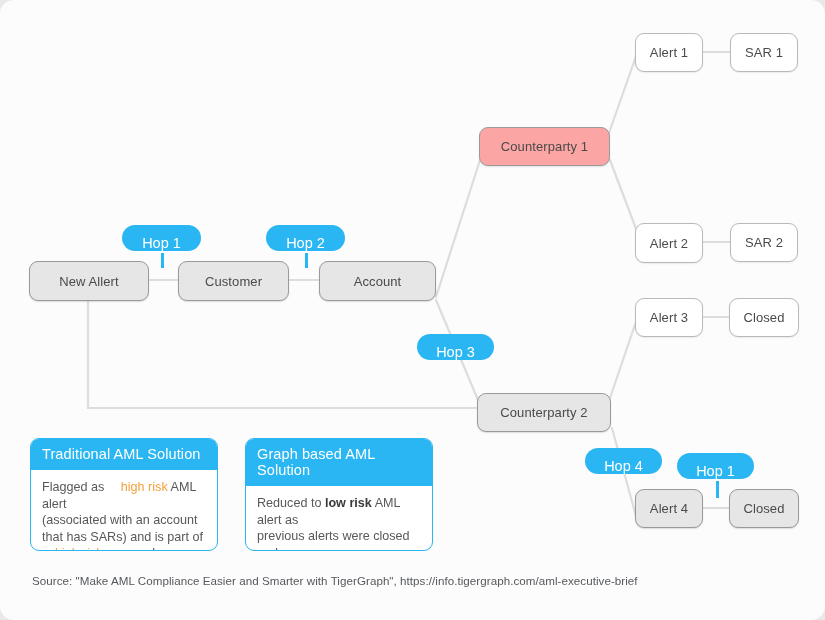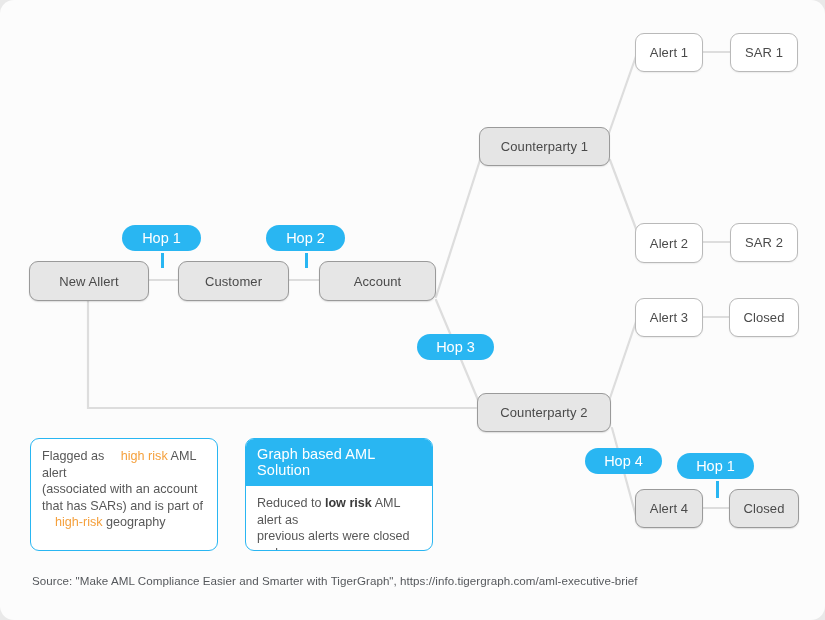--- a/index.html
+++ b/index.html
@@ -44,36 +44,36 @@
     background-color: #e6e6e6;
     background-image:
       radial-gradient(#dcdcdc 0.6px, transparent 0.7px),
       radial-gradient(#dcdcdc 0.6px, transparent 0.7px);
     background-size: 4px 4px;
     background-position: 0 0, 2px 2px;
     border: 1.4px solid #9a9a9a;
     box-shadow: 0 1px 1.5px rgba(0,0,0,.13);
   }
   .node.white-strong {
-    background: #e5e5e5;
+    background: #fca5a5;
     border: 1.4px solid #9a9a9a;
     box-shadow: 0 1px 1.5px rgba(0,0,0,.10);
   }
   .node.white-light {
     background: #ffffff;
     border: 1.3px solid #b9b9b9;
     box-shadow: 0 1px 1.5px rgba(0,0,0,.07);
   }
 
   
   .hop {
     position: absolute;
     box-sizing: border-box;
     display: flex;
-    align-items: center;
+    align-items: flex-end;
     justify-content: center;
     border-radius: 13px;
     background: #29b6f2;
     color: #ffffff;
     font-size: 14.5px;
     white-space: nowrap;
     z-index: 6;
   }
   .hop-tick {
     position: absolute;
@@ -230,20 +230,21 @@
   <div class="hop" style="left:585px; top:448px; width:77px; height:26px;">
     <span>Hop 4</span>
   </div>
 
   <div class="hop" style="left:677px; top:453px; width:77px; height:26px;">
     <span>Hop 1</span>
   </div>
   <div class="hop-tick" style="left:716px; top:481px; height:17px;"></div>
 
   <div class="legend-card" style="left:30px; top:438px; width:188px; height:113px;">
+    <div class="legend-head">Traditional AML Solution</div>
     <div class="legend-body">
       <span>Flagged as </span><span class="hl">high risk</span><span> AML alert</span><br>
       <span>(associated with an account</span><br>
       <span>that has SARs) and is part of</span><br>
       <span class="hl">high-risk</span><span> geography</span>
     </div>
   </div>
 
   <div class="legend-card" style="left:245px; top:438px; width:188px; height:113px;">
     <div class="legend-head">Graph based AML Solution</div>

